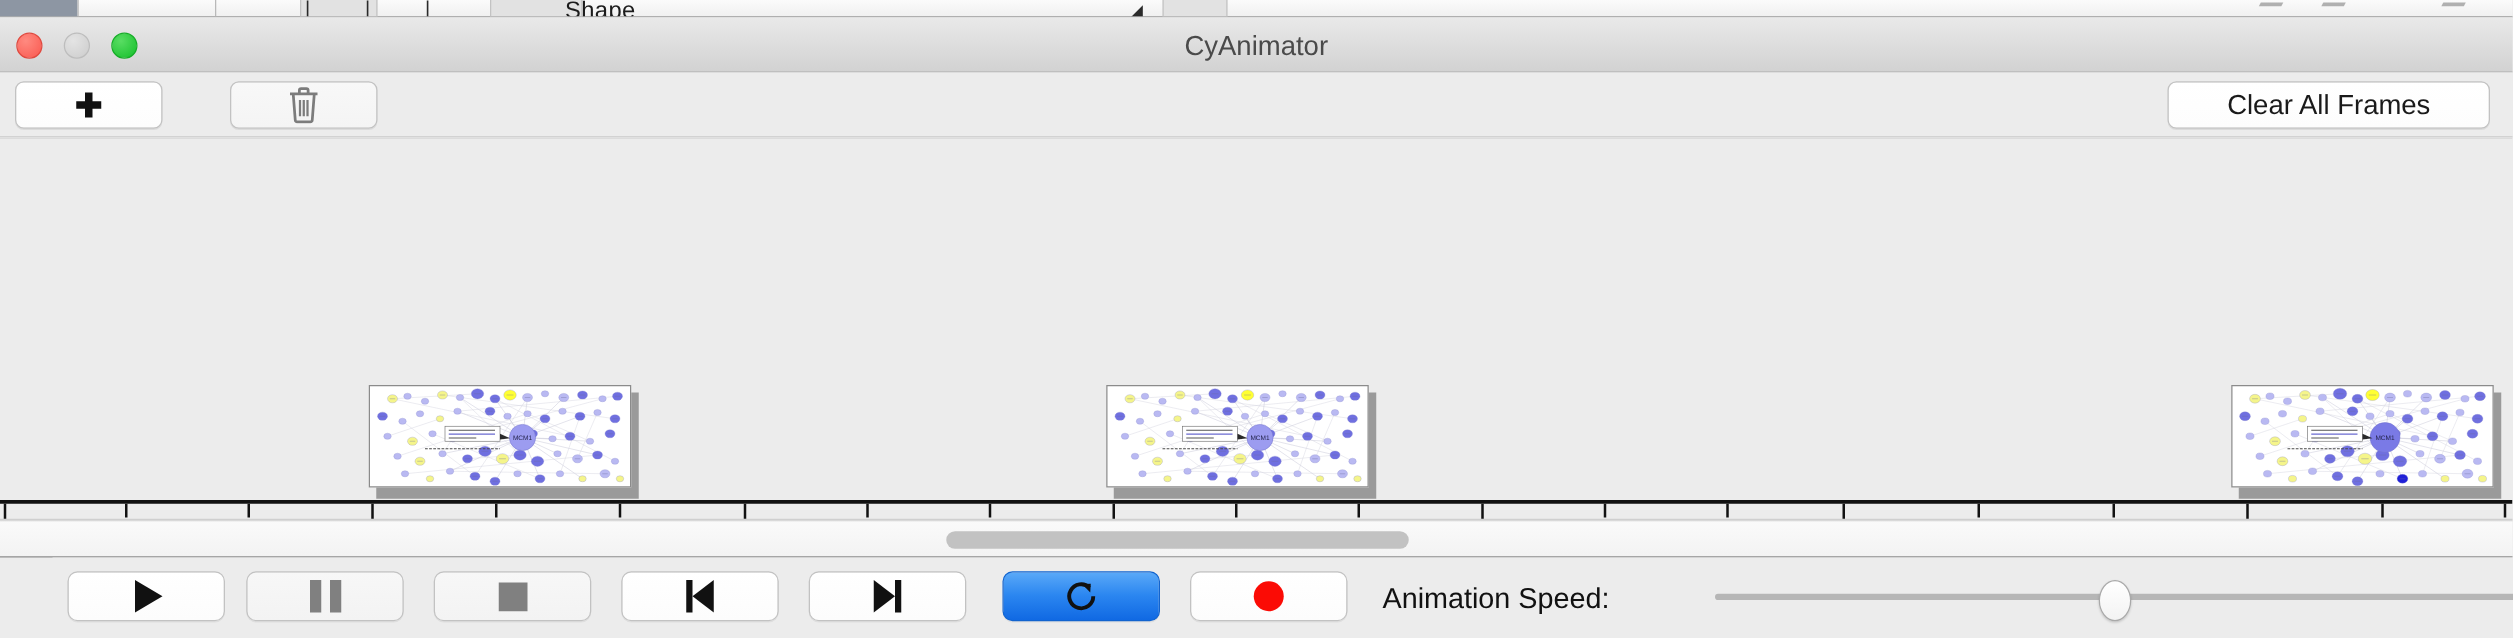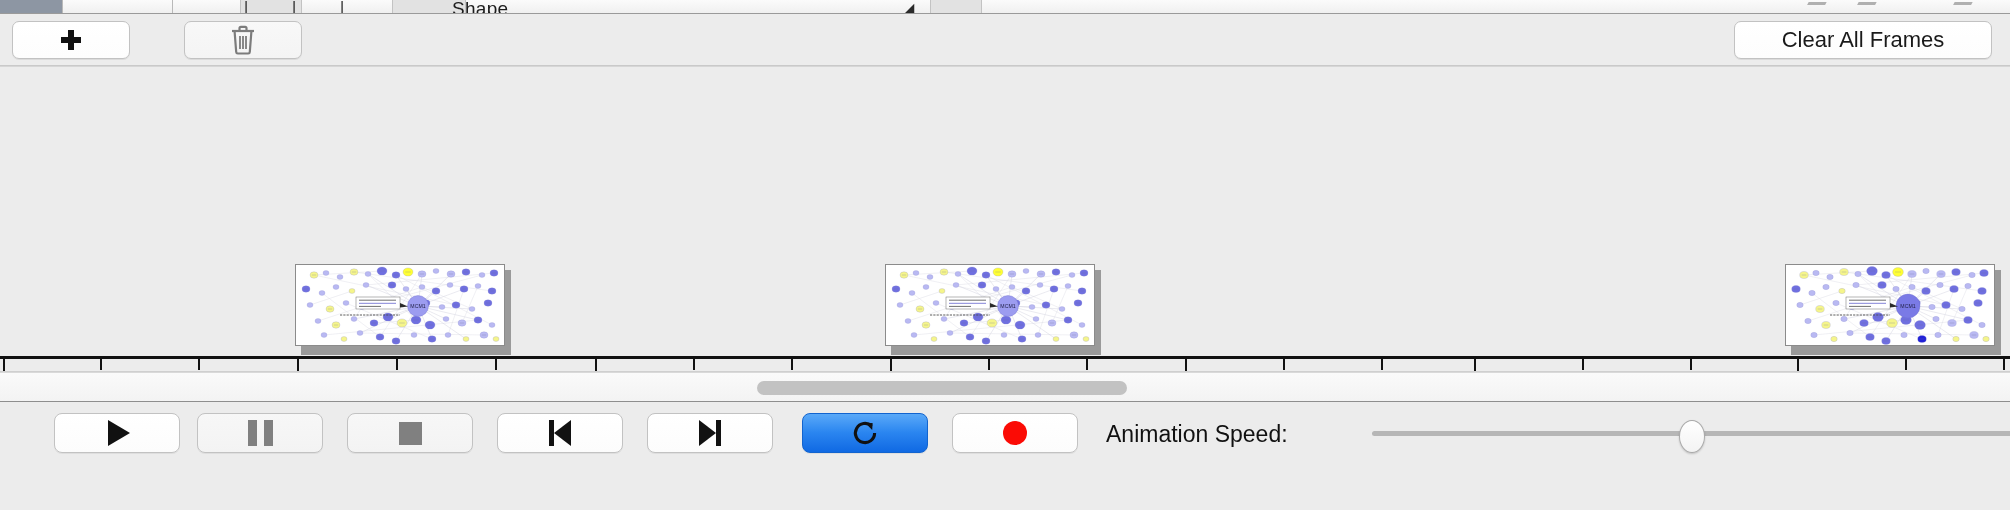--- a/index.html
+++ b/index.html
@@ -230,20 +230,26 @@
   <div class="bg-glyph" style="left:340px">|</div>
   <div class="bg-glyph" style="left:902px">◢</div>
   <div class="bg-word">Shape</div>
   <div class="bg-chev" style="left:1806px"></div>
   <div class="bg-chev" style="left:1856px"></div>
   <div class="bg-chev" style="left:1952px"></div>
 </div>
 
 <div id="window">
 
+  <div id="titlebar">
+    <div class="traffic close"></div>
+    <div class="traffic min"></div>
+    <div class="traffic max"></div>
+    <div id="title-text">CyAnimator</div>
+  </div>
 
   <div id="toolbar">
     <div class="tb-btn" id="btn-add">
       <span class="plus-glyph"></span>
     </div>
     <div class="tb-btn dim" id="btn-delete">
       <svg width="26" height="30" viewBox="0 0 26 30">
         <path d="M2 6 H24" stroke="#7c7c7c" stroke-width="2.2" fill="none"></path>
         <path d="M9.5 6 V3.2 a1.4 1.4 0 0 1 1.4-1.4 h4.2 a1.4 1.4 0 0 1 1.4 1.4 V6" stroke="#7c7c7c" stroke-width="2.2" fill="none"></path>
         <path d="M4.6 6.5 L6.2 27 a1.6 1.6 0 0 0 1.6 1.5 h10.4 a1.6 1.6 0 0 0 1.6-1.5 L21.4 6.5" stroke="#7c7c7c" stroke-width="2.2" fill="none"></path>

